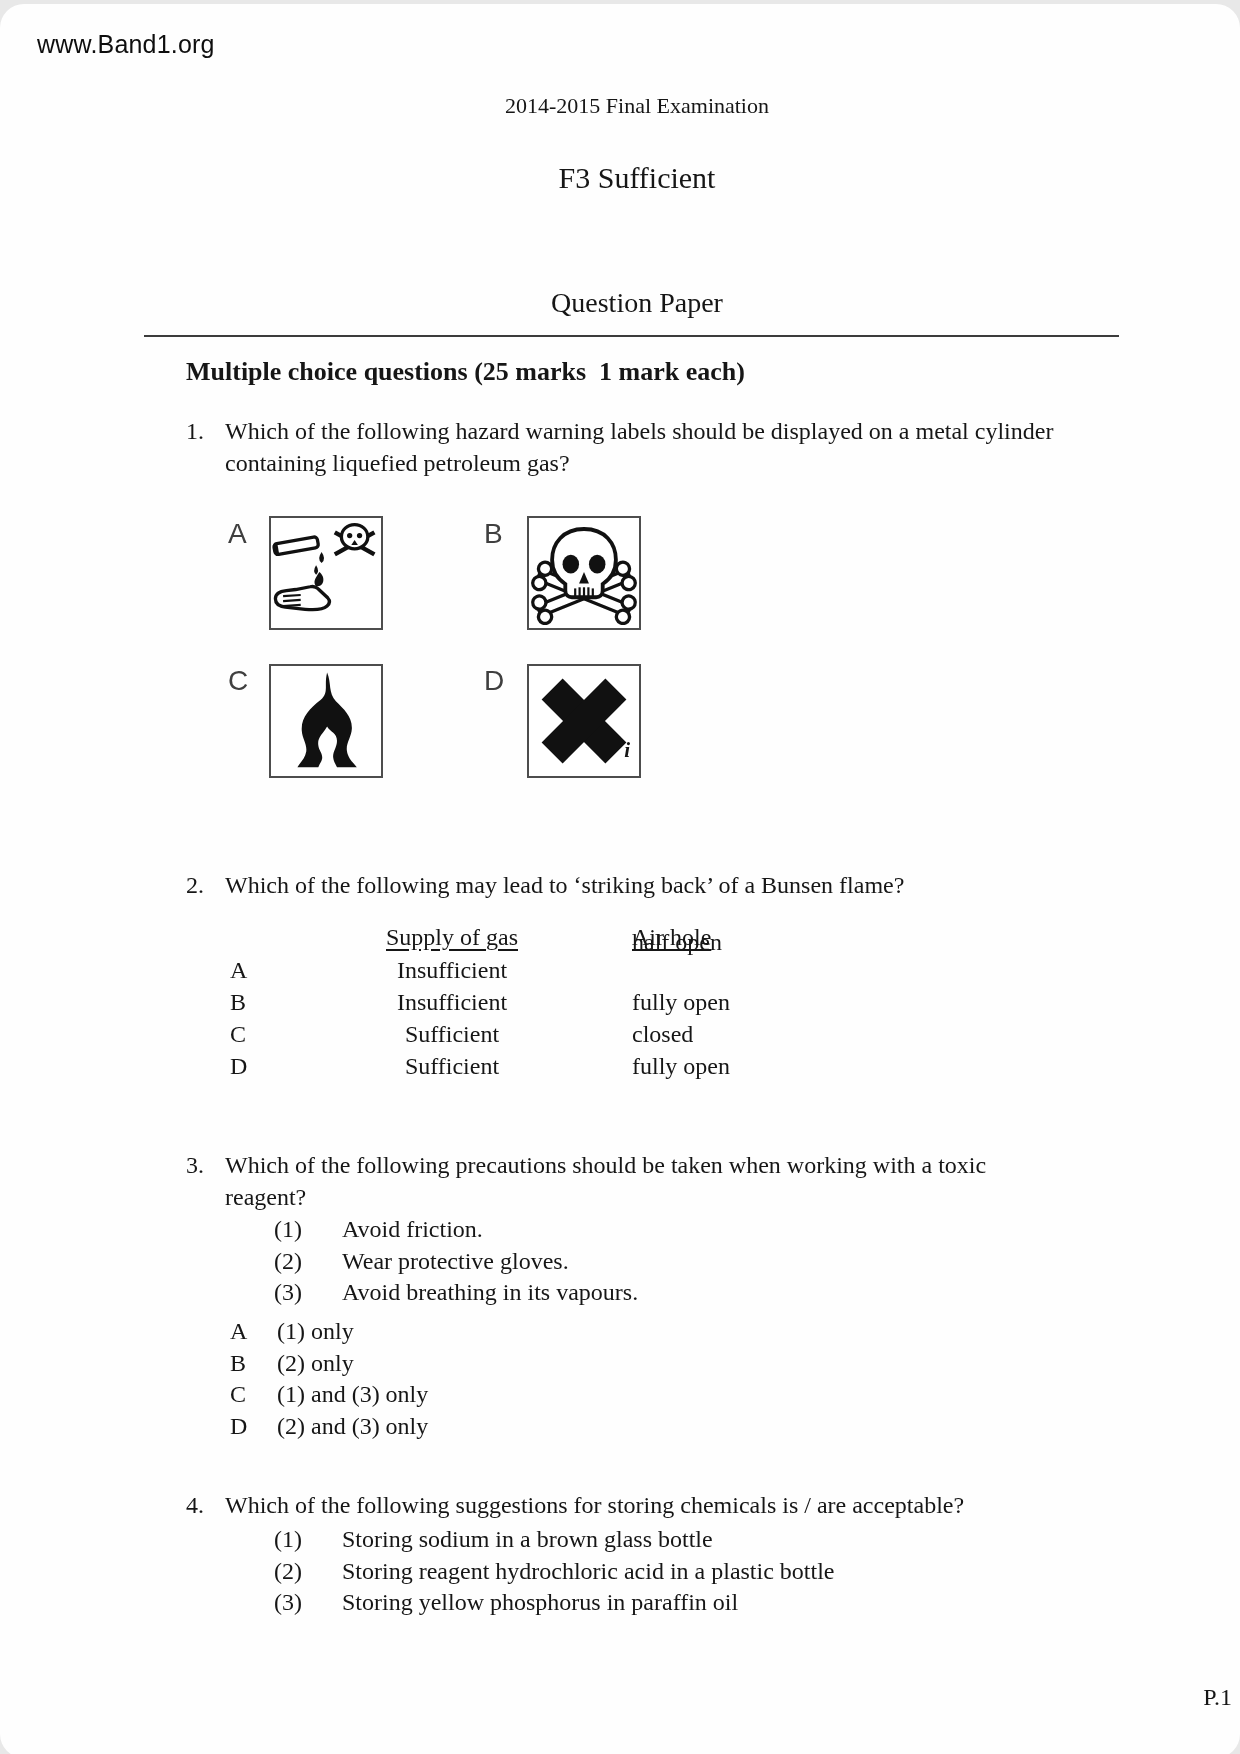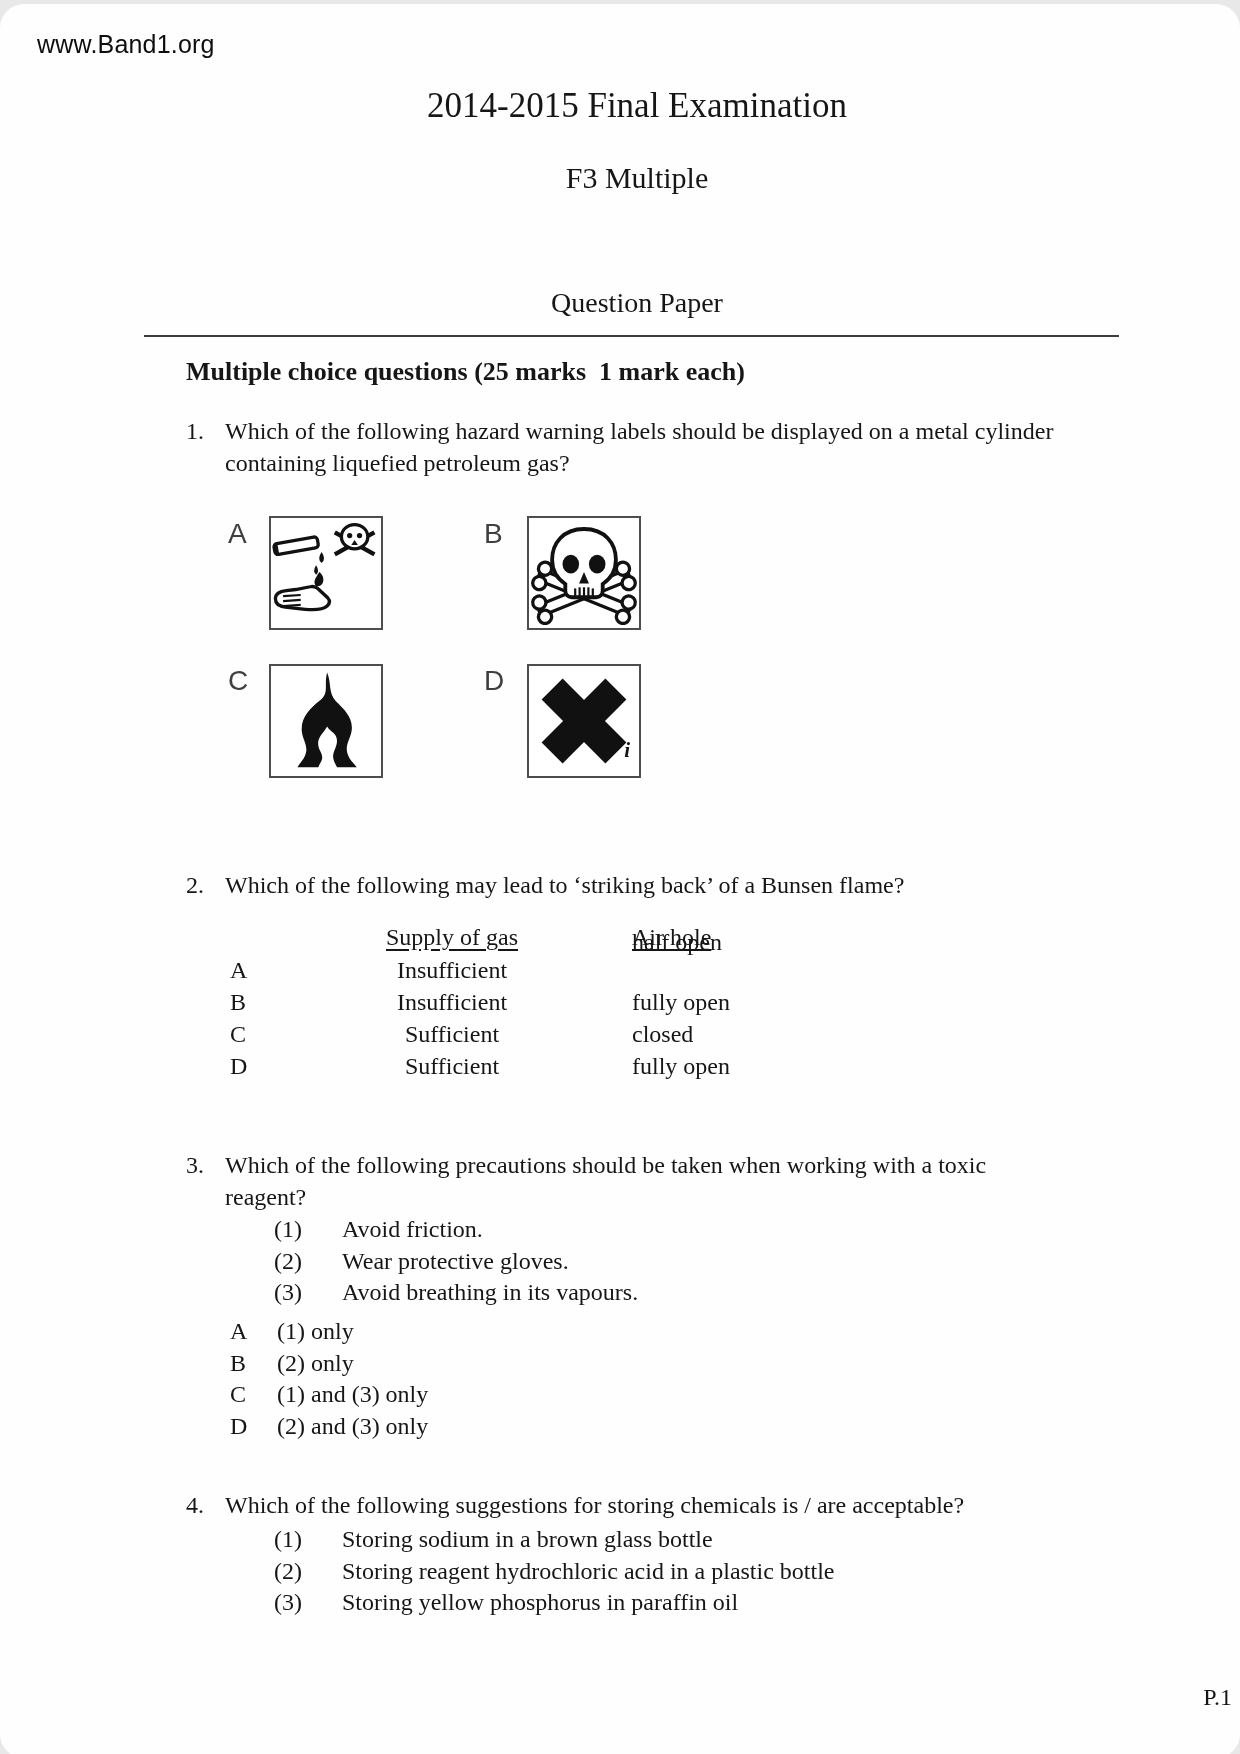--- a/index.html
+++ b/index.html
@@ -12,21 +12,21 @@
     overflow:hidden;
     margin:4px auto;
     border-radius:24px;
   }
   .site{
     position:absolute;left:37px;top:26px;
     font-family:"Liberation Sans", sans-serif;
     font-size:25px;color:#0e0e0e;letter-spacing:0.2px;
   }
   .centered{position:absolute;left:34px;width:1206px;text-align:center;}
-  .exam-title{top:84px;font-size:35px;line-height:36px;}
+  .exam-title{top:84px;font-size:22px;line-height:36px;}
   .exam-subject{top:156px;font-size:30px;line-height:36px;}
   .paper-title{top:281px;font-size:28px;line-height:36px;}
   .rule{
     position:absolute;left:144px;top:331px;width:975px;height:2px;
     background:#3c3c3c;
   }
   .mc-heading{
     position:absolute;left:186px;top:353px;
     font-size:26px;font-weight:bold;white-space:pre-wrap;font-family:Liberation Serif, serif;
   }
@@ -82,21 +82,21 @@
   }
 </style>
 </head>
 <body>
 
 <div id="page">
 
   <div class="site">www.Band1.org</div>
 
   <div class="centered exam-title">2014-2015 Final Examination</div>
-  <div class="centered exam-subject">F3 Multiple</div>
+  <div class="centered exam-subject">F3 Sufficient</div>
   <div class="centered paper-title">Question Paper</div>
   <div class="rule"></div>
 
   <div class="mc-heading">Multiple choice questions (25 marks  1 mark each)</div>
 
   <div class="q q1">
     <div class="qnum">1.</div>
     <div class="qtext">Which of the following hazard warning labels should be displayed on a metal cylinder containing liquefied petroleum gas?</div>
   </div>
 

